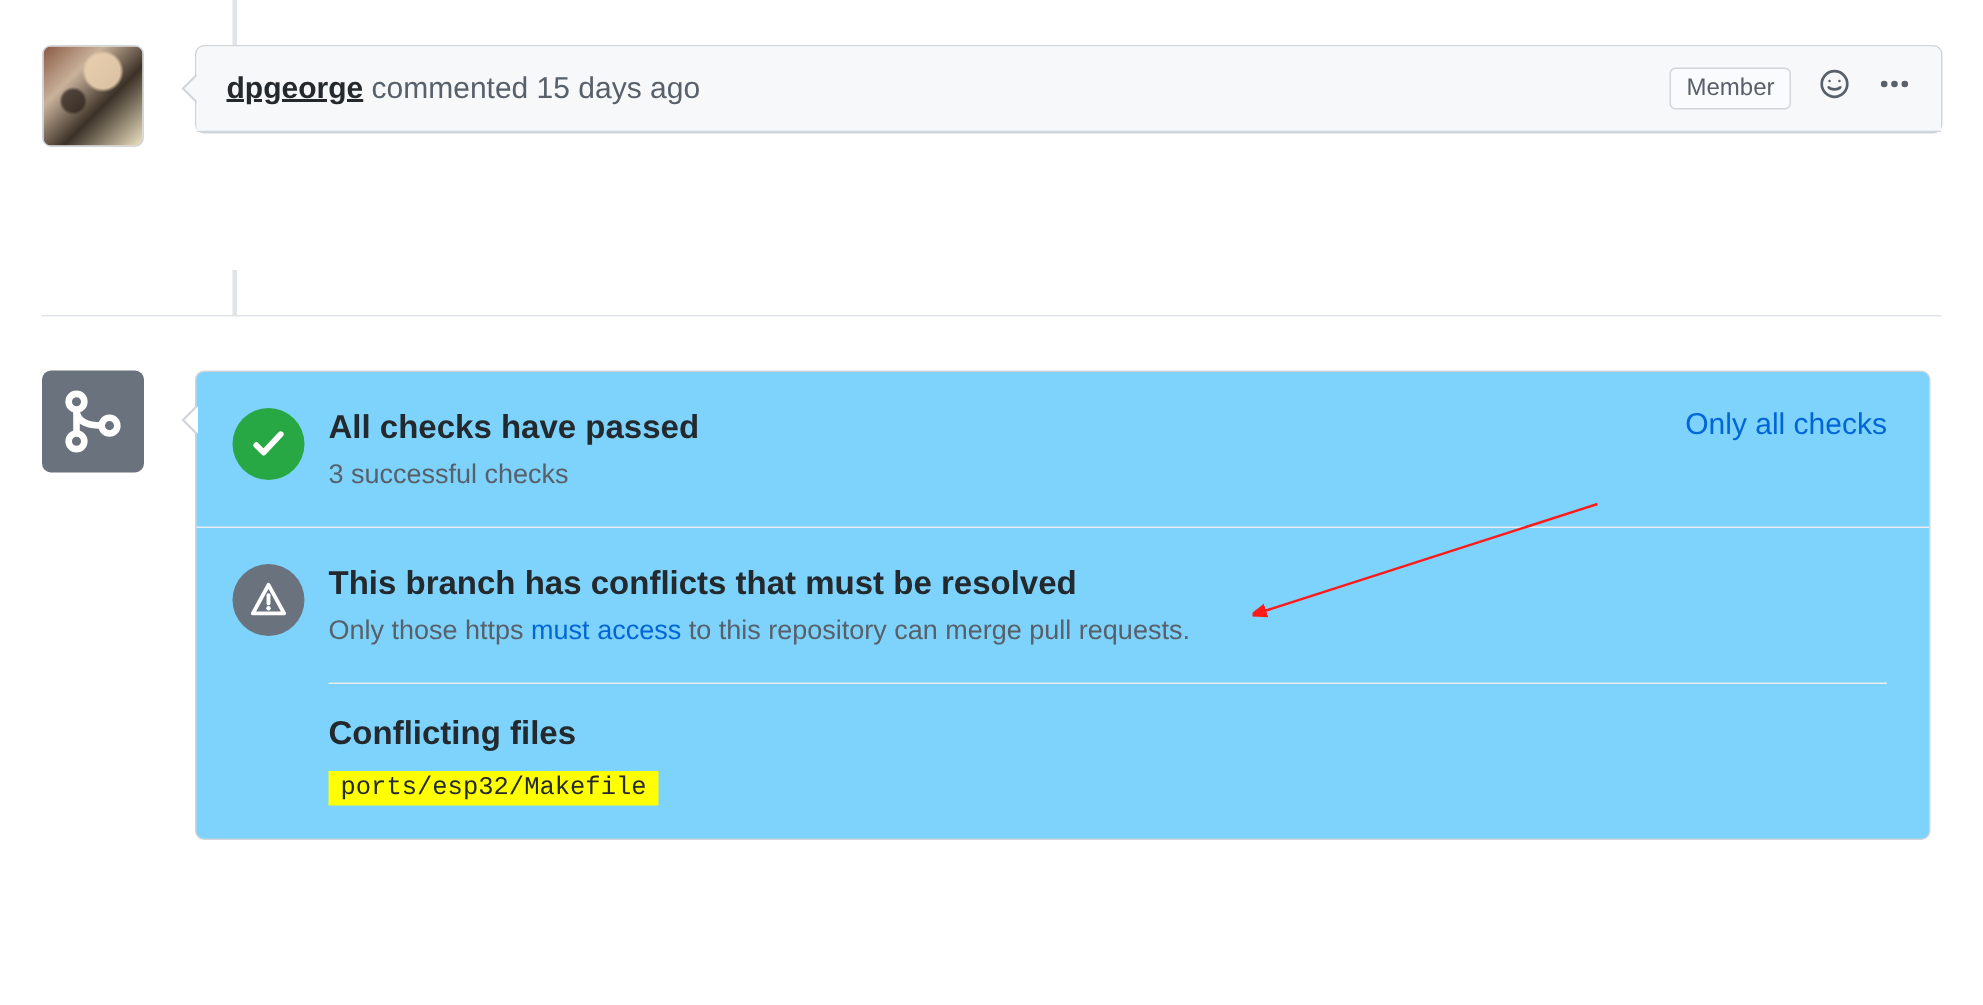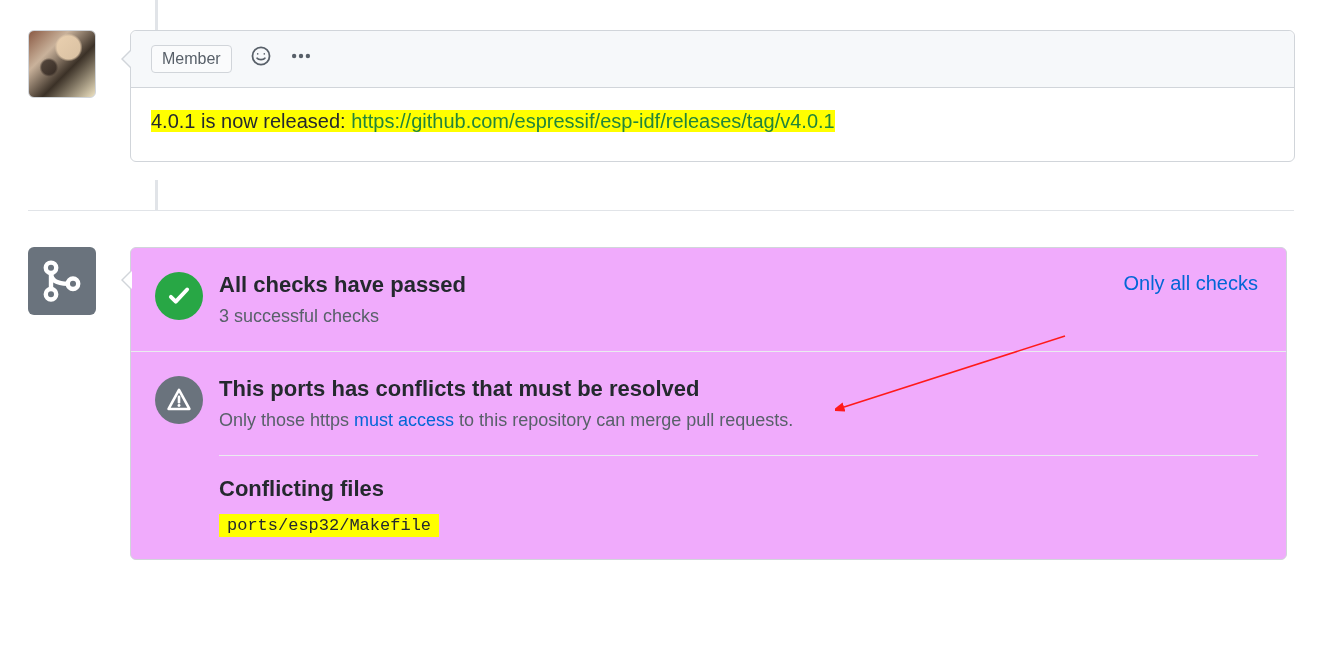--- a/index.html
+++ b/index.html
@@ -64,21 +64,21 @@
 
   
   .merge-avatar{
     position:absolute; left:28px; top:247px; width:68px; height:68px;
     border-radius:6px; background:#6a737d; display:flex; align-items:center; justify-content:center;
   }
   .merge-avatar svg{ width:44px; height:44px; color:#fff; }
 
   .checks{
     position:absolute; left:130px; top:247px; width:1157px;
-    border:1px solid #d1d5da; border-radius:6px; background:#f0abfc;
+    border:1px solid #d1d5da; border-radius:6px; background:#7dd3fc;
   }
   .checks::before{
     content:""; position:absolute; left:-10px; top:22px;
     border:10px solid transparent; border-right-color:#d1d5da; border-left-width:0;
   }
   .checks::after{
     content:""; position:absolute; left:-8px; top:23px;
     border:9px solid transparent; border-right-color:#fff; border-left-width:0;
   }
   .chk-row{ padding:24px 28px 24px 88px; position:relative; }
@@ -105,41 +105,42 @@
 </head>
 <body>
 
 <div class="container">
   <div class="timeline-rail"></div>
 
   <div class="avatar-box"></div>
 
   <div class="comment">
     <div class="comment-hdr">
+      <div class="hdr-left">
+        <a href="#" class="author">dpgeorge</a>
+        <span>commented 15 days ago</span>
+      </div>
       <div class="hdr-right">
         <span class="badge">Member</span>
         <span class="icon-btn">
           <svg viewBox="0 0 16 16" fill="none" stroke="currentColor" stroke-width="1.3">
             <circle cx="8" cy="8" r="6.2"></circle>
               <circle cx="5.6" cy="6.5" r="0.6" fill="currentColor" stroke="none"></circle>
               <circle cx="10.4" cy="6.5" r="0.6" fill="currentColor" stroke="none"></circle>
             <path d="M5.2 9.6c.9 1.3 4.7 1.3 5.6 0" stroke-linecap="round"></path>
           </svg>
         </span>
         <span class="icon-btn">
           <svg viewBox="0 0 16 16" fill="currentColor">
               <circle cx="3" cy="8" r="1.6"></circle>
               <circle cx="8" cy="8" r="1.6"></circle>
               <circle cx="13" cy="8" r="1.6"></circle>
             </svg>
         </span>
       </div>
-    </div>
-    <div class="comment-body">
-      <span class="hl">4.0.1 is now released: </span><a href="#" class="body-link hl">https://github.com/espressif/esp-idf/releases/tag/v4.0.1</a>
     </div>
   </div>
 
   <div class="connector"></div>
   <div class="divider"></div>
 
   <div class="merge-avatar">
     <svg viewBox="0 0 16 16" fill="none" stroke="currentColor" stroke-width="1.6">
       <circle cx="4" cy="3.2" r="1.9"></circle>
         <circle cx="4" cy="12.8" r="1.9"></circle>
@@ -162,21 +163,21 @@
     </div>
 
     <div class="chk-row">
       <div class="status-icon status-warn">
         <svg viewBox="0 0 16 16" fill="none" stroke="currentColor" stroke-width="1.6" stroke-linejoin="round">
             <path d="M8 1.8 14.4 13.5H1.6z"></path>
             <path d="M8 6v3.4" stroke-linecap="round"></path>
             <circle cx="8" cy="11.4" r="0.9" fill="currentColor" stroke="none"></circle>
           </svg>
       </div>
-      <div class="chk-title">This ports has conflicts that must be resolved</div>
+      <div class="chk-title">This branch has conflicts that must be resolved</div>
       <div class="chk-sub">
         <span>Only those https </span><a href="#" class="lnk">must access</a><span> to this repository can merge pull requests.</span>
       </div>
       <div class="sep-in"></div>
       <div class="conflict-h">Conflicting files</div>
       <div class="conflict-file"><span class="hl">ports/esp32/Makefile</span></div>
     </div>
   </div>
 
   <svg class="arrow-svg" style="left:835px; top:330px;" width="240" height="90">

